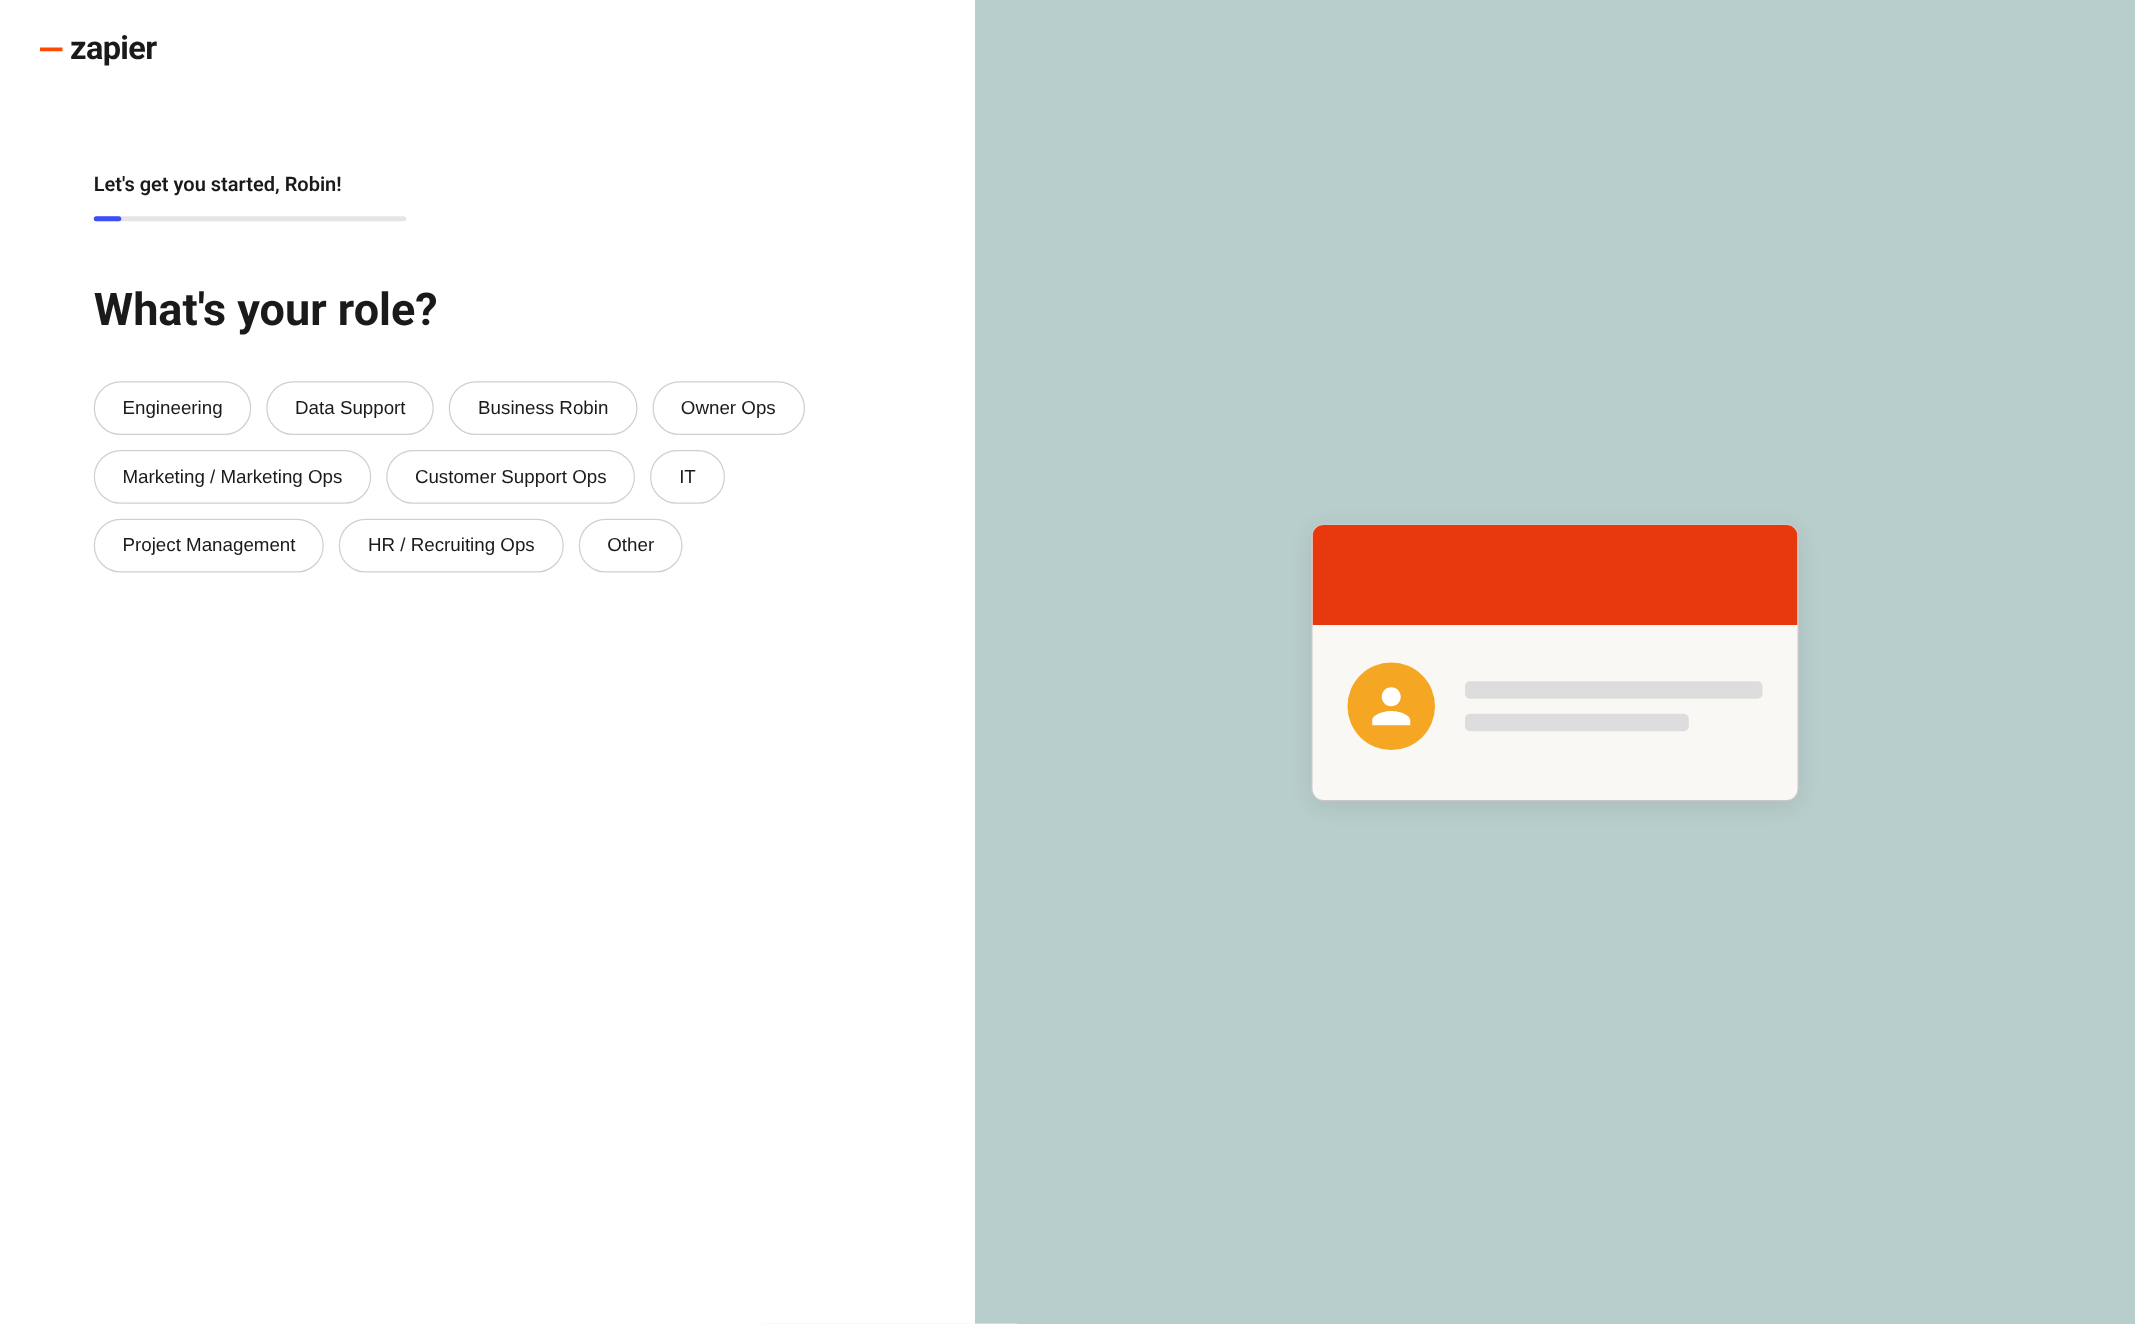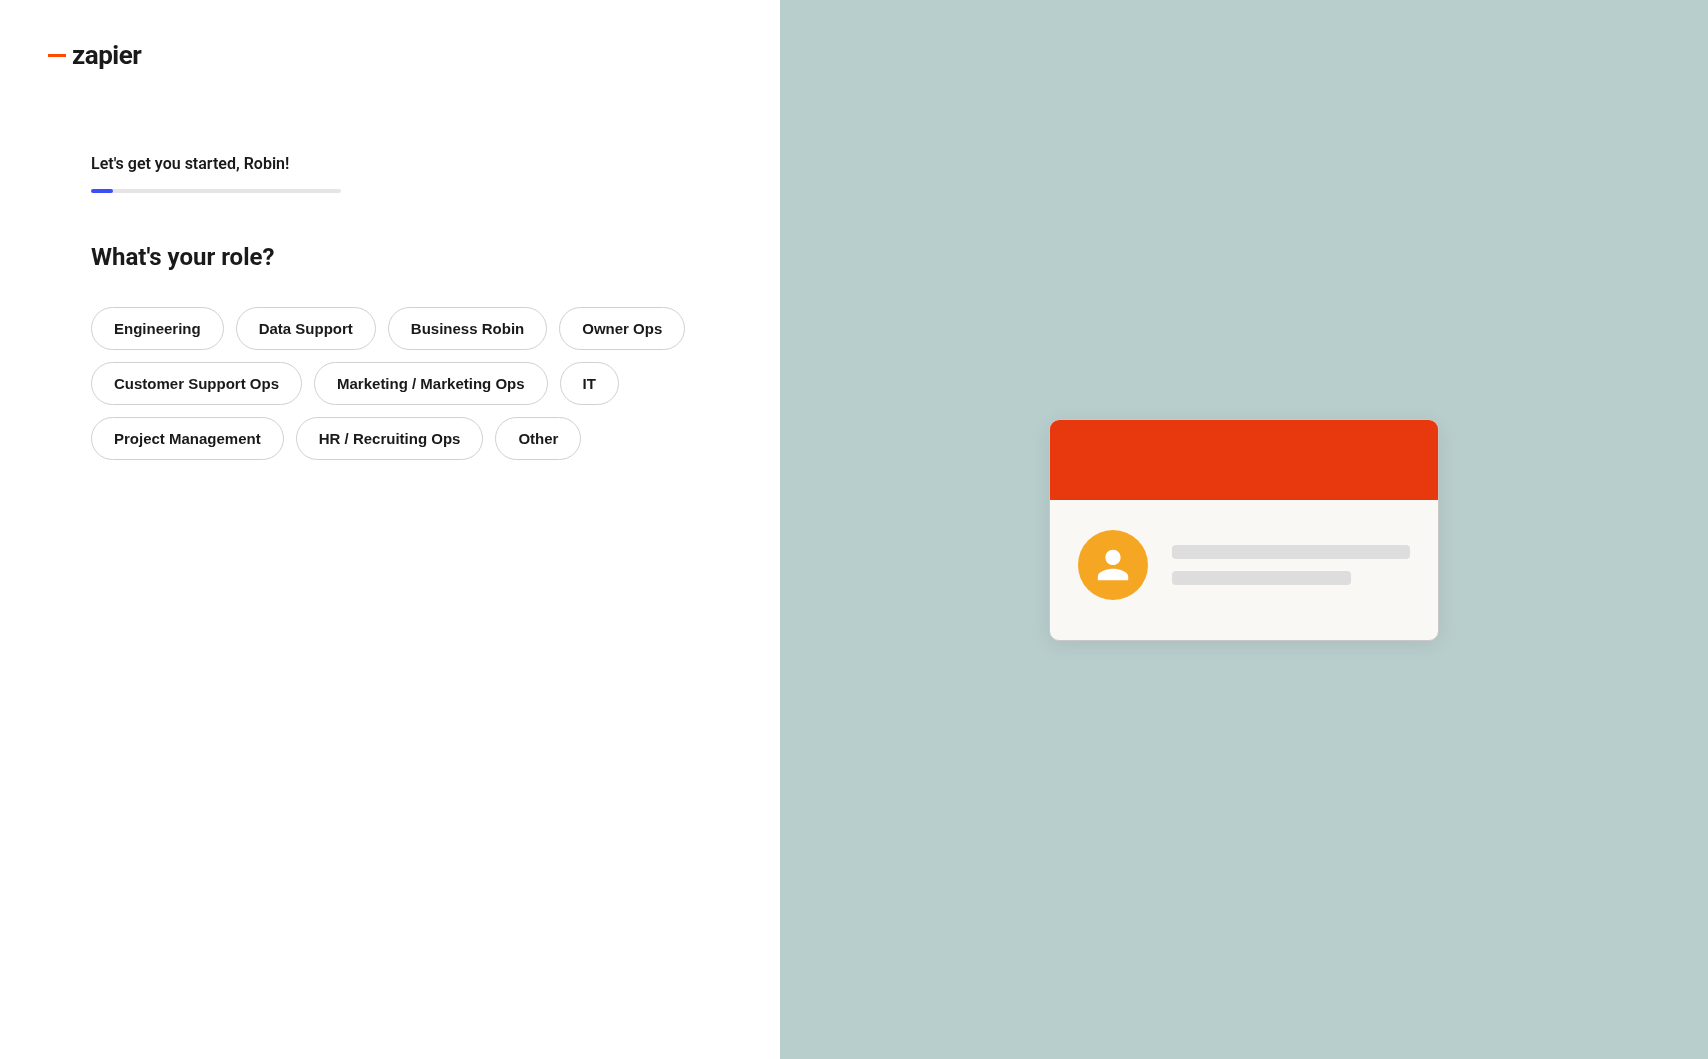--- a/index.html
+++ b/index.html
@@ -14,21 +14,21 @@
       width: 1708px;
       height: 1059px;
       overflow: hidden;
     }
 
     
     .left-panel {
       width: 780px;
       min-width: 780px;
       background: #ffffff;
-      padding: 16px;
+      padding: 0;
       position: relative;
       display: flex;
       flex-direction: column;
     }
 
     .header {
       padding: 24px 32px;
       border-bottom: none;
     }
 
@@ -74,42 +74,42 @@
     }
 
     .progress-bar-fill {
       width: 22px;
       height: 4px;
       background: #3b4ef8;
       border-radius: 2px;
     }
 
     .question-title {
-      font-size: 24px;
+      font-size: 36px;
       font-weight: 700;
       color: #1a1a1a;
       margin-bottom: 36px;
     }
 
     .role-options {
       display: flex;
       flex-wrap: wrap;
       gap: 12px;
       max-width: 620px;
     }
 
     .role-chip {
       padding: 12px 22px;
       border: 1.5px solid #d0d0d0;
       border-radius: 50px;
       font-size: 15px;
       color: #1a1a1a;
       background: #ffffff;
       cursor: pointer;
-      font-weight: 700;
+      font-weight: 400;
       transition: border-color 0.15s, background 0.15s;
       white-space: nowrap;
     }
 
     
     .right-panel {
       flex: 1;
       background: #b8cecc;
       display: flex;
       align-items: center;
@@ -197,22 +197,22 @@
     </div>
 
     <div class="question-title">What's your role?</div>
 
     <div class="role-options">
 
       <button class="role-chip">Engineering</button>
       <button class="role-chip">Data Support</button>
       <button class="role-chip">Business Robin</button>
       <button class="role-chip">Owner Ops</button>
+      <button class="role-chip">Marketing / Marketing Ops</button>
       <button class="role-chip">Customer Support Ops</button>
-      <button class="role-chip">Marketing / Marketing Ops</button>
       <button class="role-chip">IT</button>
       <button class="role-chip">Project Management</button>
       <button class="role-chip">HR / Recruiting Ops</button>
       <button class="role-chip">Other</button>
 
     </div>
 
   </div>
 </div>
 

